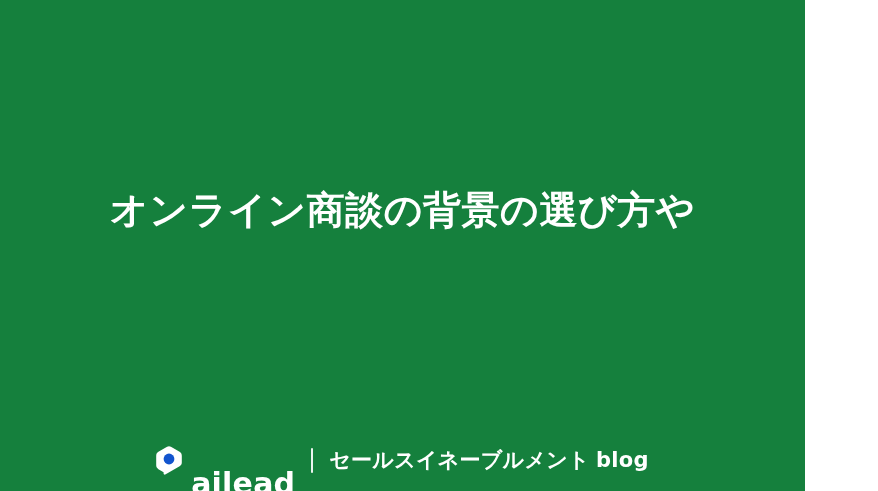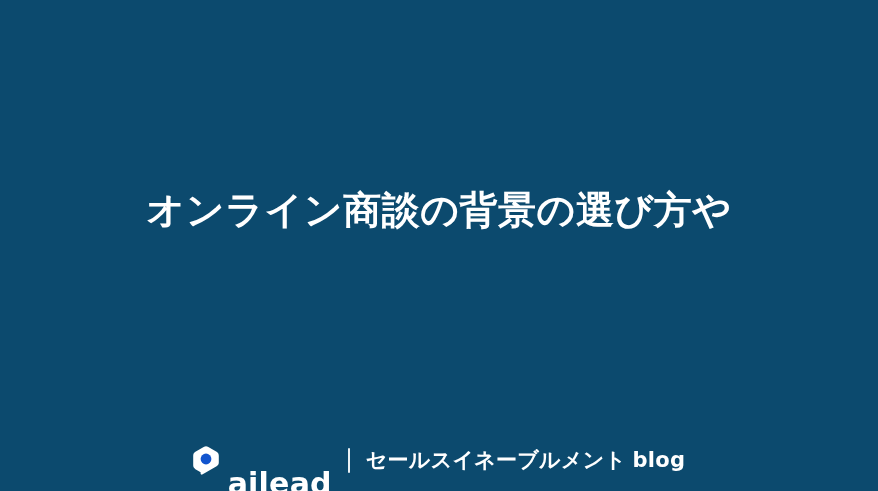--- a/index.html
+++ b/index.html
@@ -8,23 +8,23 @@
   }
   body {
     width: 878px;
     height: 491px;
     overflow: hidden;
     font-family: "Liberation Sans", "DejaVu Sans", sans-serif;
   }
 
   .slide {
     position: relative;
-    width: 878px;
+    width: 805px;
     height: 491px;
-    background: #0c4a6e;
+    background: #15803d;
     display: flex;
     flex-direction: column;
     align-items: center;
     justify-content: flex-start;
     box-sizing: border-box;
   }
 
   
   .title-block {
     position: absolute;

